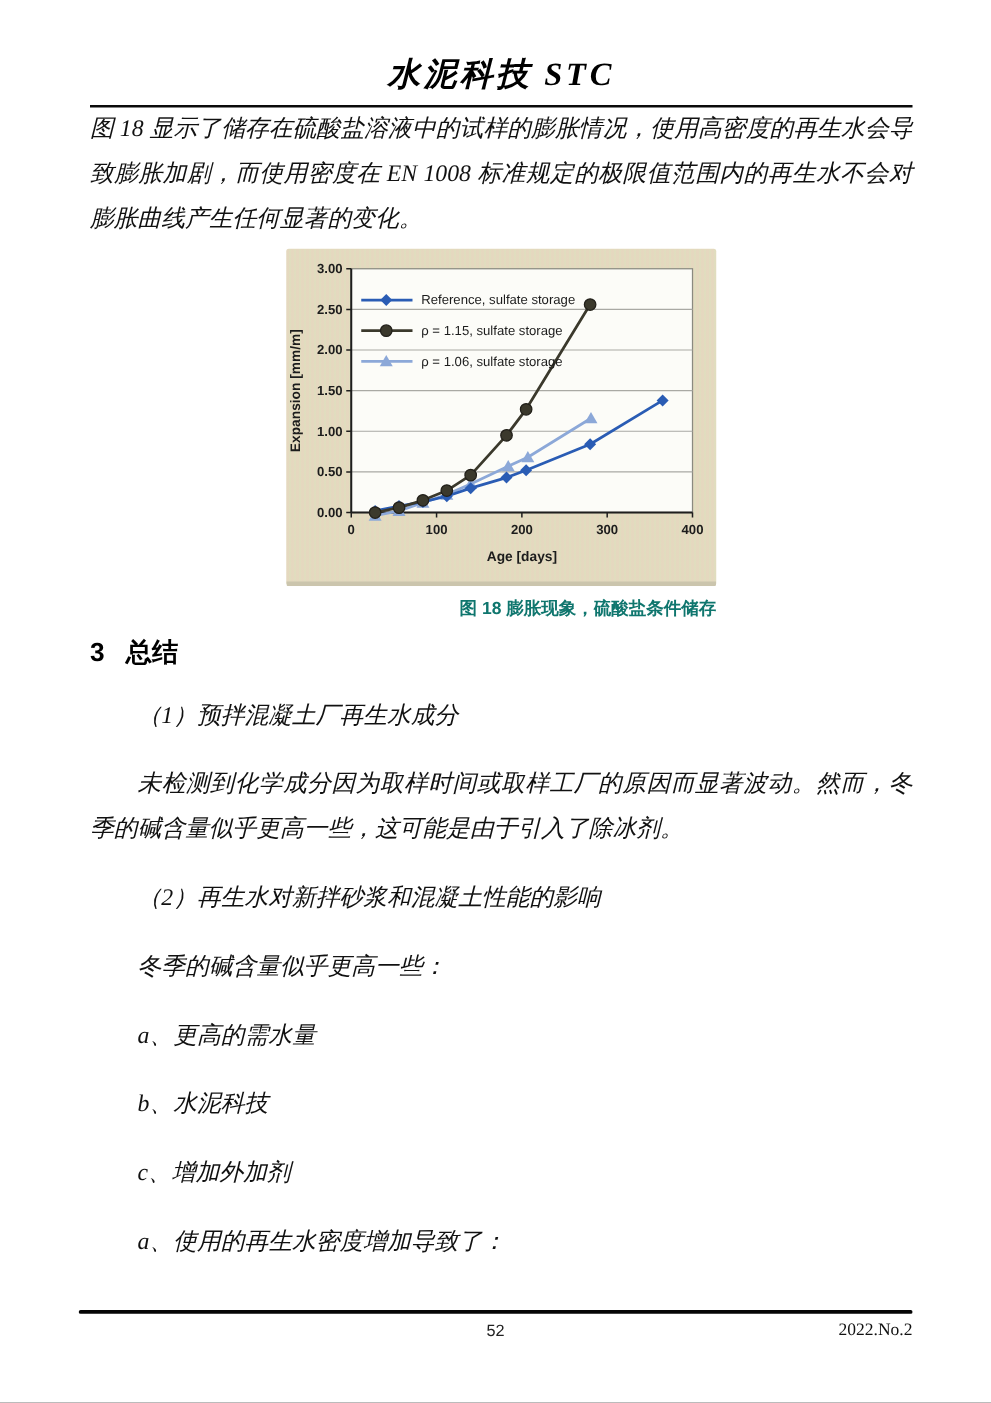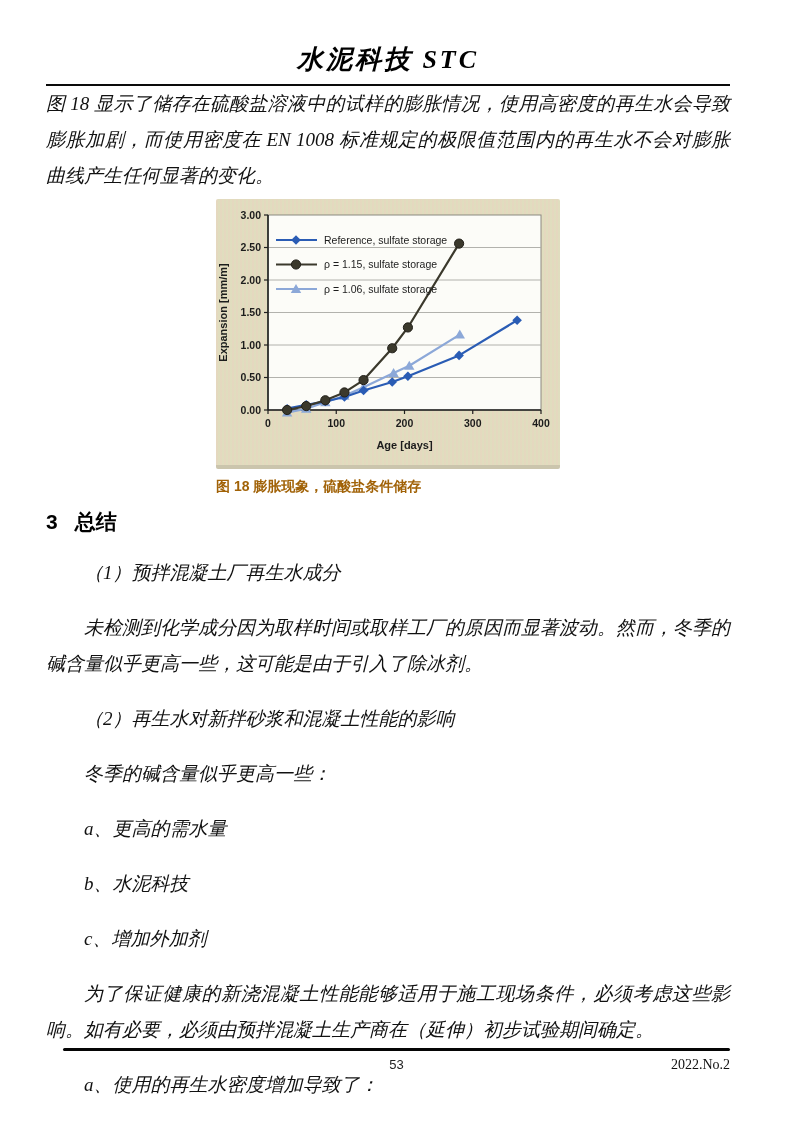--- a/index.html
+++ b/index.html
@@ -1,44 +1,44 @@
 <!DOCTYPE html>
 <html><head>
 <meta charset="utf-8">
 <style>
   html,body{margin:0;padding:0;background:#888;}
   .page{
     position:relative;width:793px;height:1122px;margin:0 auto;
     background:#ffffff;overflow:hidden;
     font-family:"Liberation Serif","DejaVu Serif",serif;color:#111;
   }
-  .content{position:absolute;left:46px;right:63px;top:0;}
+  .content{position:absolute;left:72px;right:63px;top:0;}
   .journal-title{
     margin-top:42px;text-align:center;
     font-size:26px;font-weight:bold;font-style:italic;letter-spacing:3px;color:#000;
   }
   .header-rule{height:2px;background:#0a0a0a;margin-top:7px;}
   p.para{margin:0;font-size:19px;line-height:36px;text-align:justify;font-style:italic;}
   p.para.indent{text-indent:2em;margin-top:19px;}
   .intro{margin-top:7px;}
   figure{margin:5px auto 0;width:344px;padding:0;}
   .chart-wrap{
     width:344px;height:266px;border-radius:2px;
     border-bottom:4px solid #cbc5ad;
     background:
       repeating-linear-gradient(90deg, rgba(226,156,156,0.10) 0px, rgba(226,156,156,0.10) 2px,
         rgba(182,203,150,0.10) 2px, rgba(182,203,150,0.10) 4px),
       #e5dfc3;
   }
   .chart-wrap svg{display:block;}
   .chart-wrap text{font-family:"Liberation Sans","DejaVu Sans",sans-serif;fill:#1c1c1c;}
   figcaption{
-    margin-top:9px;text-align:left;
+    margin-top:9px;text-align:right;
     font-family:"Liberation Sans","DejaVu Sans",sans-serif;
-    font-size:14px;font-weight:bold;color:#a16207;
+    font-size:14px;font-weight:bold;color:#0f766e;
   }
   .section-heading{
     margin:12px 0 8px 0;
     font-family:"Liberation Sans","DejaVu Sans",sans-serif;
     font-size:21px;font-weight:bold;color:#000;
   }
   .sec-num{margin-right:17px;}
   .footer-rule{position:absolute;left:63px;right:63px;top:1048px;height:3px;background:#050505;border-radius:2px;}
   .footer-page{
     position:absolute;left:0;right:0;top:1057px;text-align:center;
@@ -140,20 +140,19 @@
 
     <h2 class="section-heading"><span class="sec-num">3</span><span>总结</span></h2>
 
     <p class="para indent">（1）预拌混凝土厂再生水成分</p>
     <p class="para indent">未检测到化学成分因为取样时间或取样工厂的原因而显著波动。然而，冬季的碱含量似乎更高一些，这可能是由于引入了除冰剂。</p>
     <p class="para indent">（2）再生水对新拌砂浆和混凝土性能的影响</p>
     <p class="para indent">冬季的碱含量似乎更高一些：</p>
     <p class="para indent">a、更高的需水量</p>
     <p class="para indent">b、水泥科技</p>
     <p class="para indent">c、增加外加剂</p>
-    <p class="para indent">为了保证健康的新浇混凝土性能能够适用于施工现场条件，必须考虑这些影响。如有必要，必须由预拌混凝土生产商在（延伸）初步试验期间确定。</p>
     <p class="para indent">a、使用的再生水密度增加导致了：</p>
   </div>
 
   <div class="footer-rule"></div>
-  <div class="footer-page">53</div>
+  <div class="footer-page">52</div>
   <div class="footer-issue">2022.No.2</div>
 </div>
 
 </body></html>

